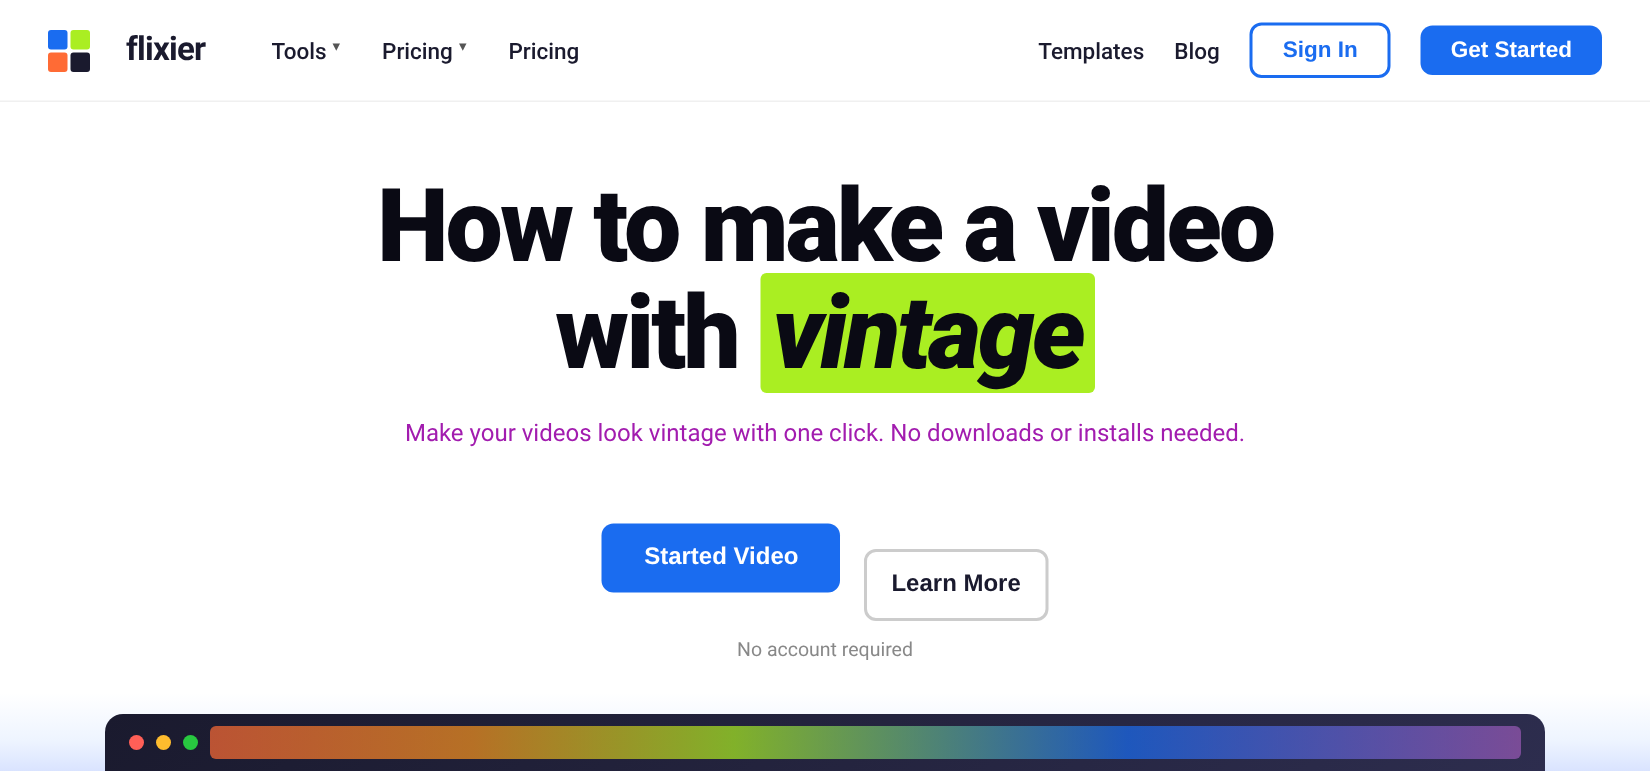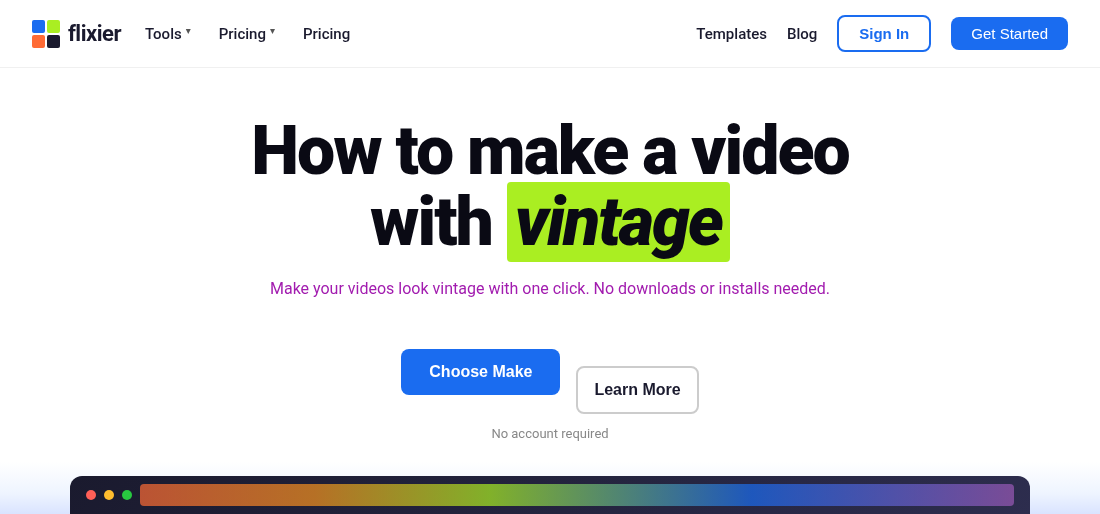--- a/index.html
+++ b/index.html
@@ -18,22 +18,22 @@
       align-items: center;
       padding: 0 32px;
       height: 68px;
       border-bottom: 1px solid #f0f0f0;
       background: #fff;
     }
 
     .logo-area {
       display: flex;
       align-items: center;
-      gap: 8px;
-      margin-right: 12px;
+      gap: 24px;
+      margin-right: 32px;
       text-decoration: none;
     }
 
     .logo-icon {
       display: flex;
       align-items: center;
     }
 
     .logo-icon svg {
       width: 28px;
@@ -93,21 +93,21 @@
       color: #1a6cf0;
       border: 2px solid #1a6cf0;
       border-radius: 8px;
       background: transparent;
       cursor: pointer;
     }
 
     .btn-getstarted {
       padding: 8px 20px;
       font-size: 15px;
-      font-weight: 400;
+      font-weight: 700;
       color: #fff;
       background: #1a6cf0;
       border: none;
       border-radius: 8px;
       cursor: pointer;
     }
 
     
     .hero {
       display: flex;
@@ -257,21 +257,21 @@
 </nav>
 
 <section class="hero">
   <h1 class="hero-title">
     <span>How to make a video</span><br>
     <span>with </span><span class="highlight">vintage</span>
   </h1>
   <p class="hero-subtitle">Make your videos look vintage with one click. No downloads or installs needed.</p>
 
   <div class="hero-buttons">
-    <button class="btn-choose">Choose Make</button>
+    <button class="btn-choose">Started Video</button>
     <button class="btn-learnmore">Learn More</button>
   </div>
   <p class="no-account">No account required</p>
 </section>
 
 <div class="bottom-bar">
   <div class="bottom-device">
     <div class="device-dot" style="background:#ff5f57;"></div>
     <div class="device-dot" style="background:#febc2e;"></div>
     <div class="device-dot" style="background:#28c840;"></div>

